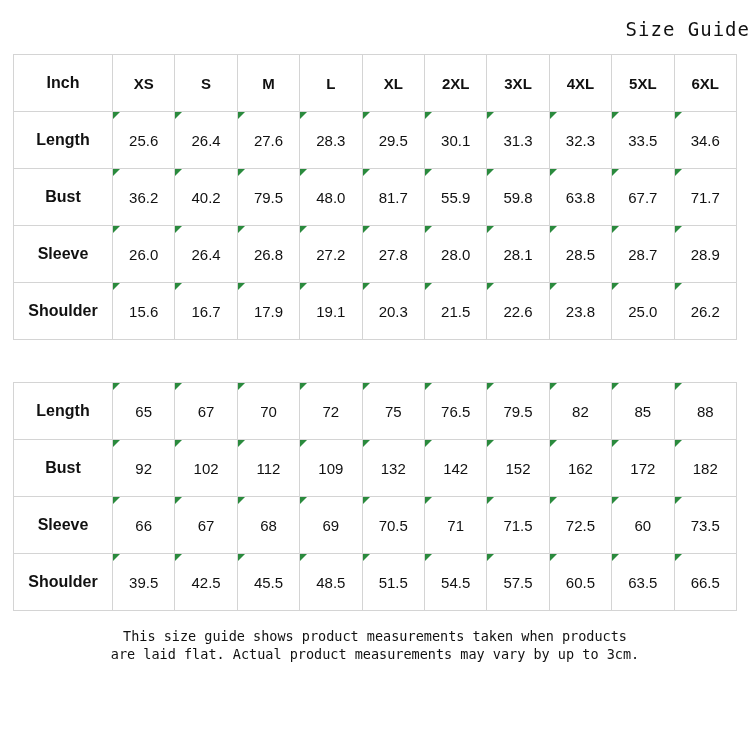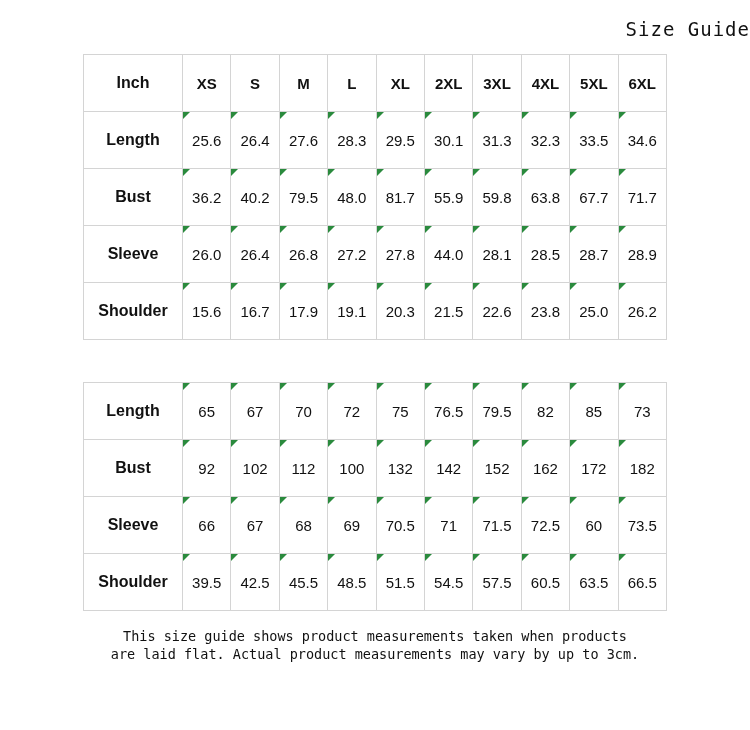--- a/index.html
+++ b/index.html
@@ -24,21 +24,21 @@
     font-family: "DejaVu Sans Mono", monospace;
     font-size: 19px;
     letter-spacing: 1px;
     text-align: right;
     padding-top: 18px;
     padding-bottom: 14px;
     color: #111111;
   }
   table.size-table {
     border-collapse: collapse;
-    width: 584px;
+    width: 724px;
     margin: 0 auto;
     table-layout: fixed;
   }
   table.size-table td,
   table.size-table th {
     border: 1px solid #d4d4d4;
     height: 56px;
     text-align: center;
     vertical-align: middle;
     font-size: 15px;
@@ -130,21 +130,21 @@
       <td class="val">67.7</td>
       <td class="val">71.7</td>
     </tr>
     <tr>
       <th class="rowhead">Sleeve</th>
       <td class="val">26.0</td>
       <td class="val">26.4</td>
       <td class="val">26.8</td>
       <td class="val">27.2</td>
       <td class="val">27.8</td>
-      <td class="val">44.0</td>
+      <td class="val">28.0</td>
       <td class="val">28.1</td>
       <td class="val">28.5</td>
       <td class="val">28.7</td>
       <td class="val">28.9</td>
     </tr>
     <tr>
       <th class="rowhead">Shoulder</th>
       <td class="val">15.6</td>
       <td class="val">16.7</td>
       <td class="val">17.9</td>
@@ -167,28 +167,28 @@
       <th class="rowhead">Length</th>
       <td class="val">65</td>
       <td class="val">67</td>
       <td class="val">70</td>
       <td class="val">72</td>
       <td class="val">75</td>
       <td class="val">76.5</td>
       <td class="val">79.5</td>
       <td class="val">82</td>
       <td class="val">85</td>
-      <td class="val">73</td>
+      <td class="val">88</td>
     </tr>
     <tr>
       <th class="rowhead">Bust</th>
       <td class="val">92</td>
       <td class="val">102</td>
       <td class="val">112</td>
-      <td class="val">100</td>
+      <td class="val">109</td>
       <td class="val">132</td>
       <td class="val">142</td>
       <td class="val">152</td>
       <td class="val">162</td>
       <td class="val">172</td>
       <td class="val">182</td>
     </tr>
     <tr>
       <th class="rowhead">Sleeve</th>
       <td class="val">66</td>

